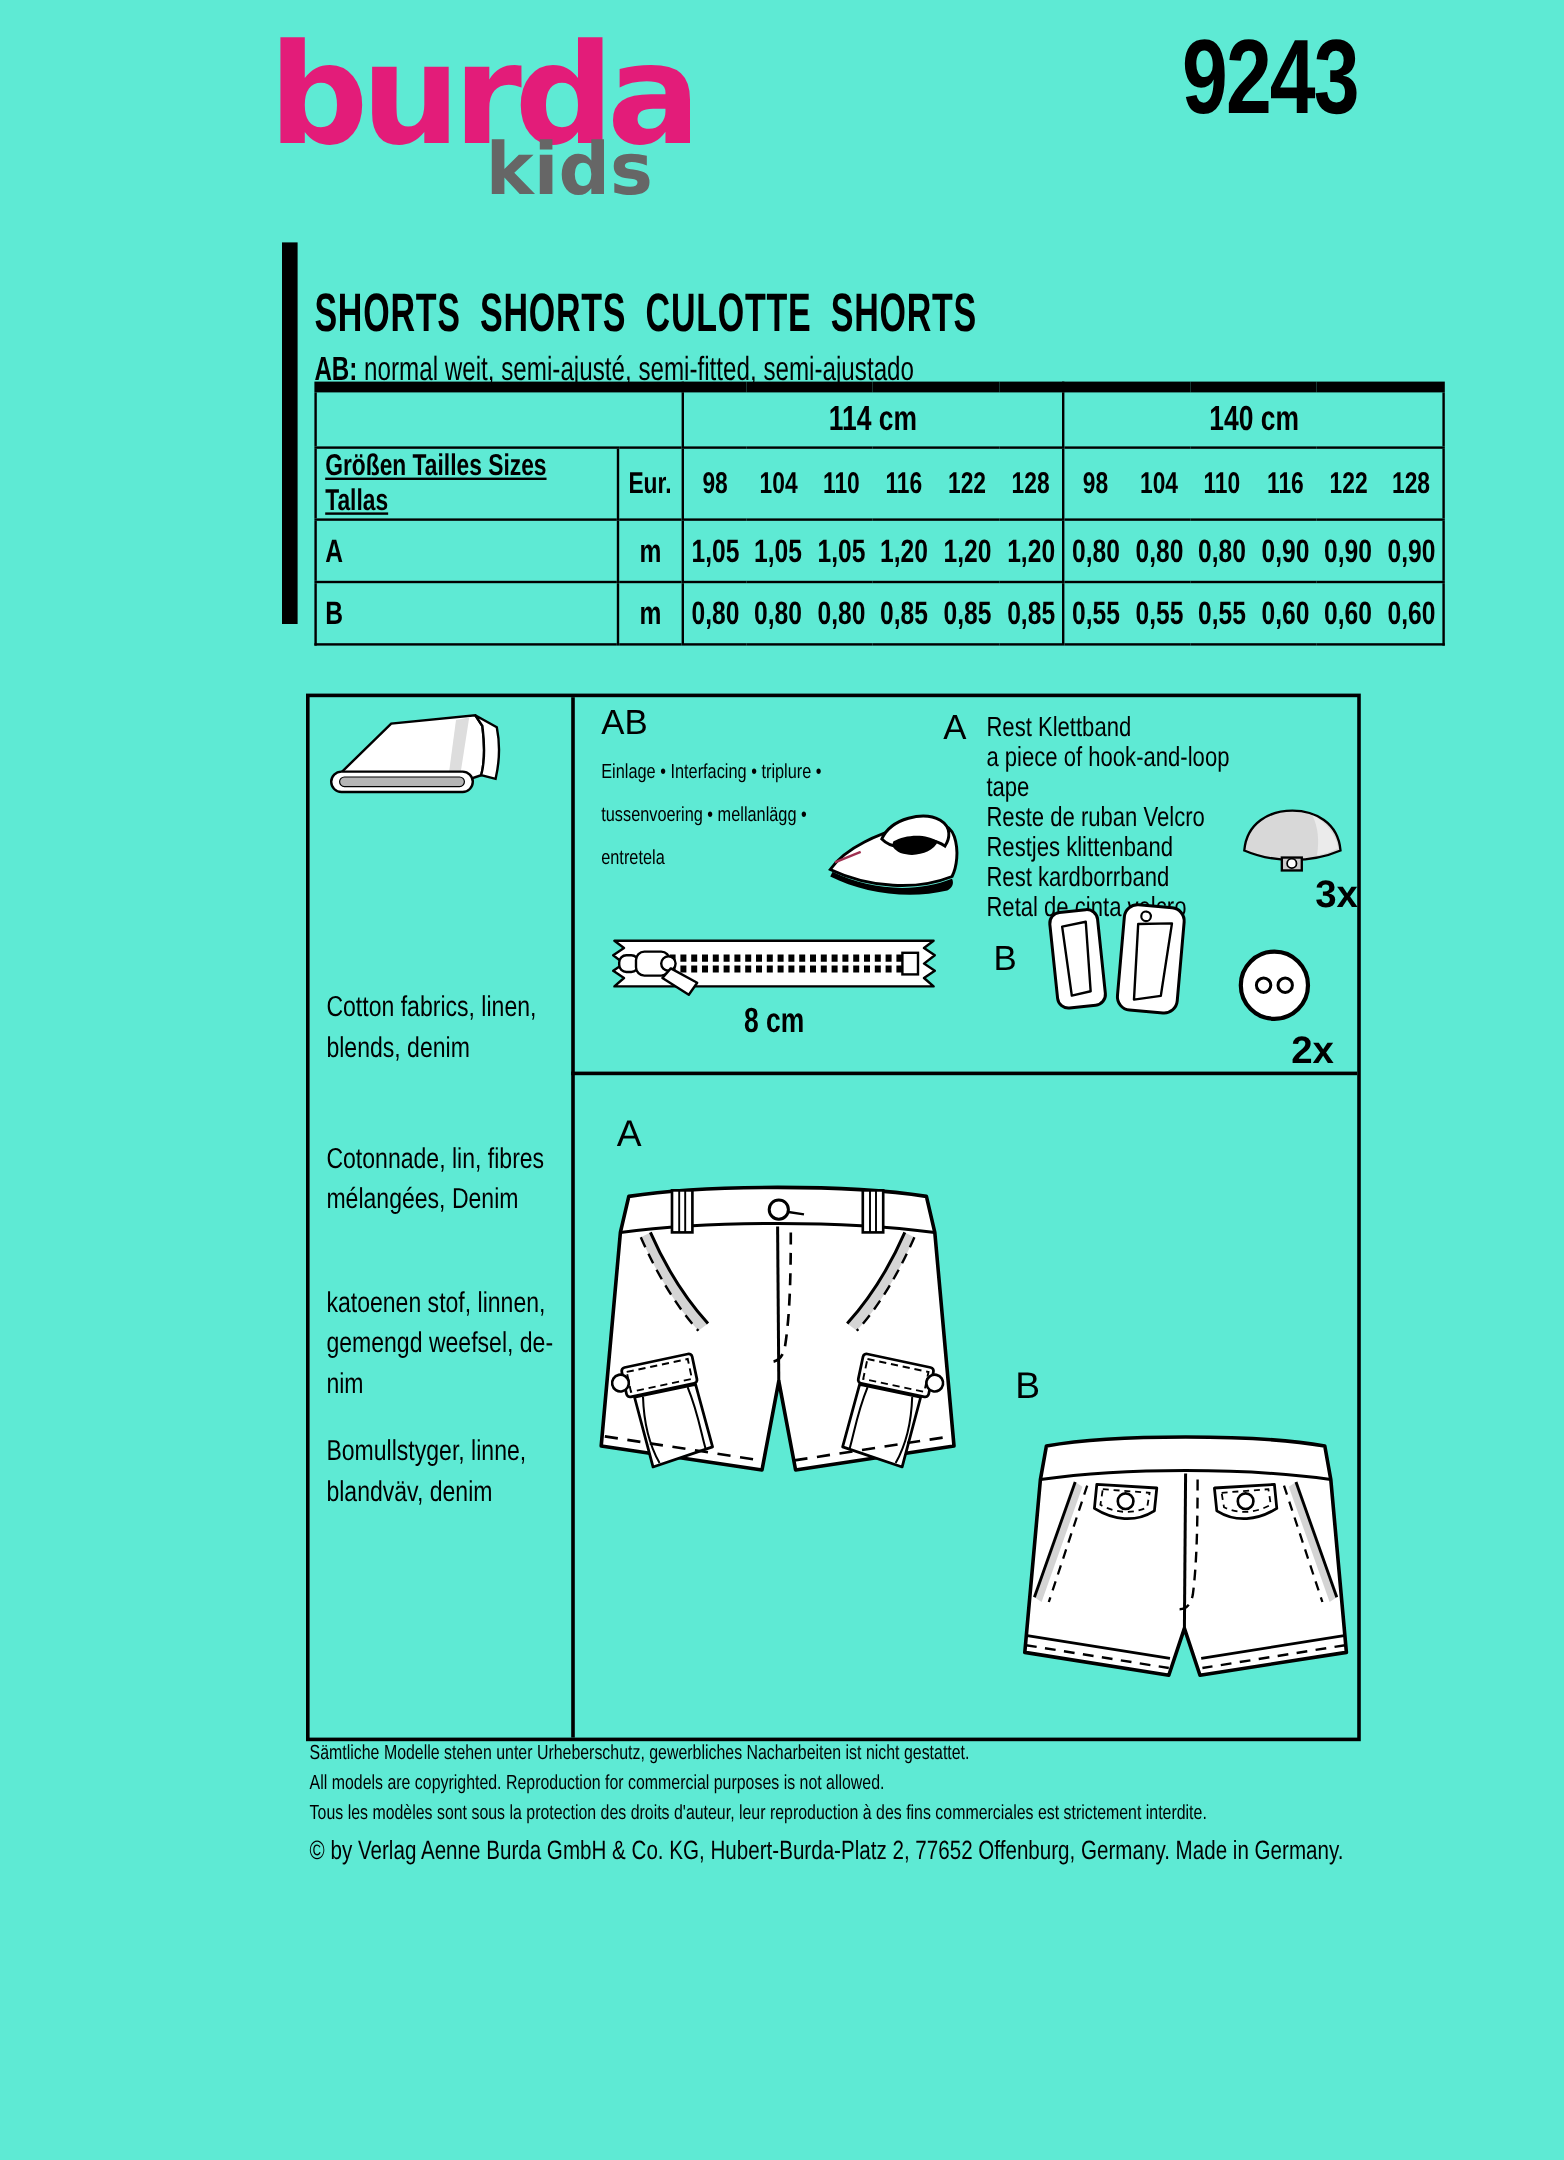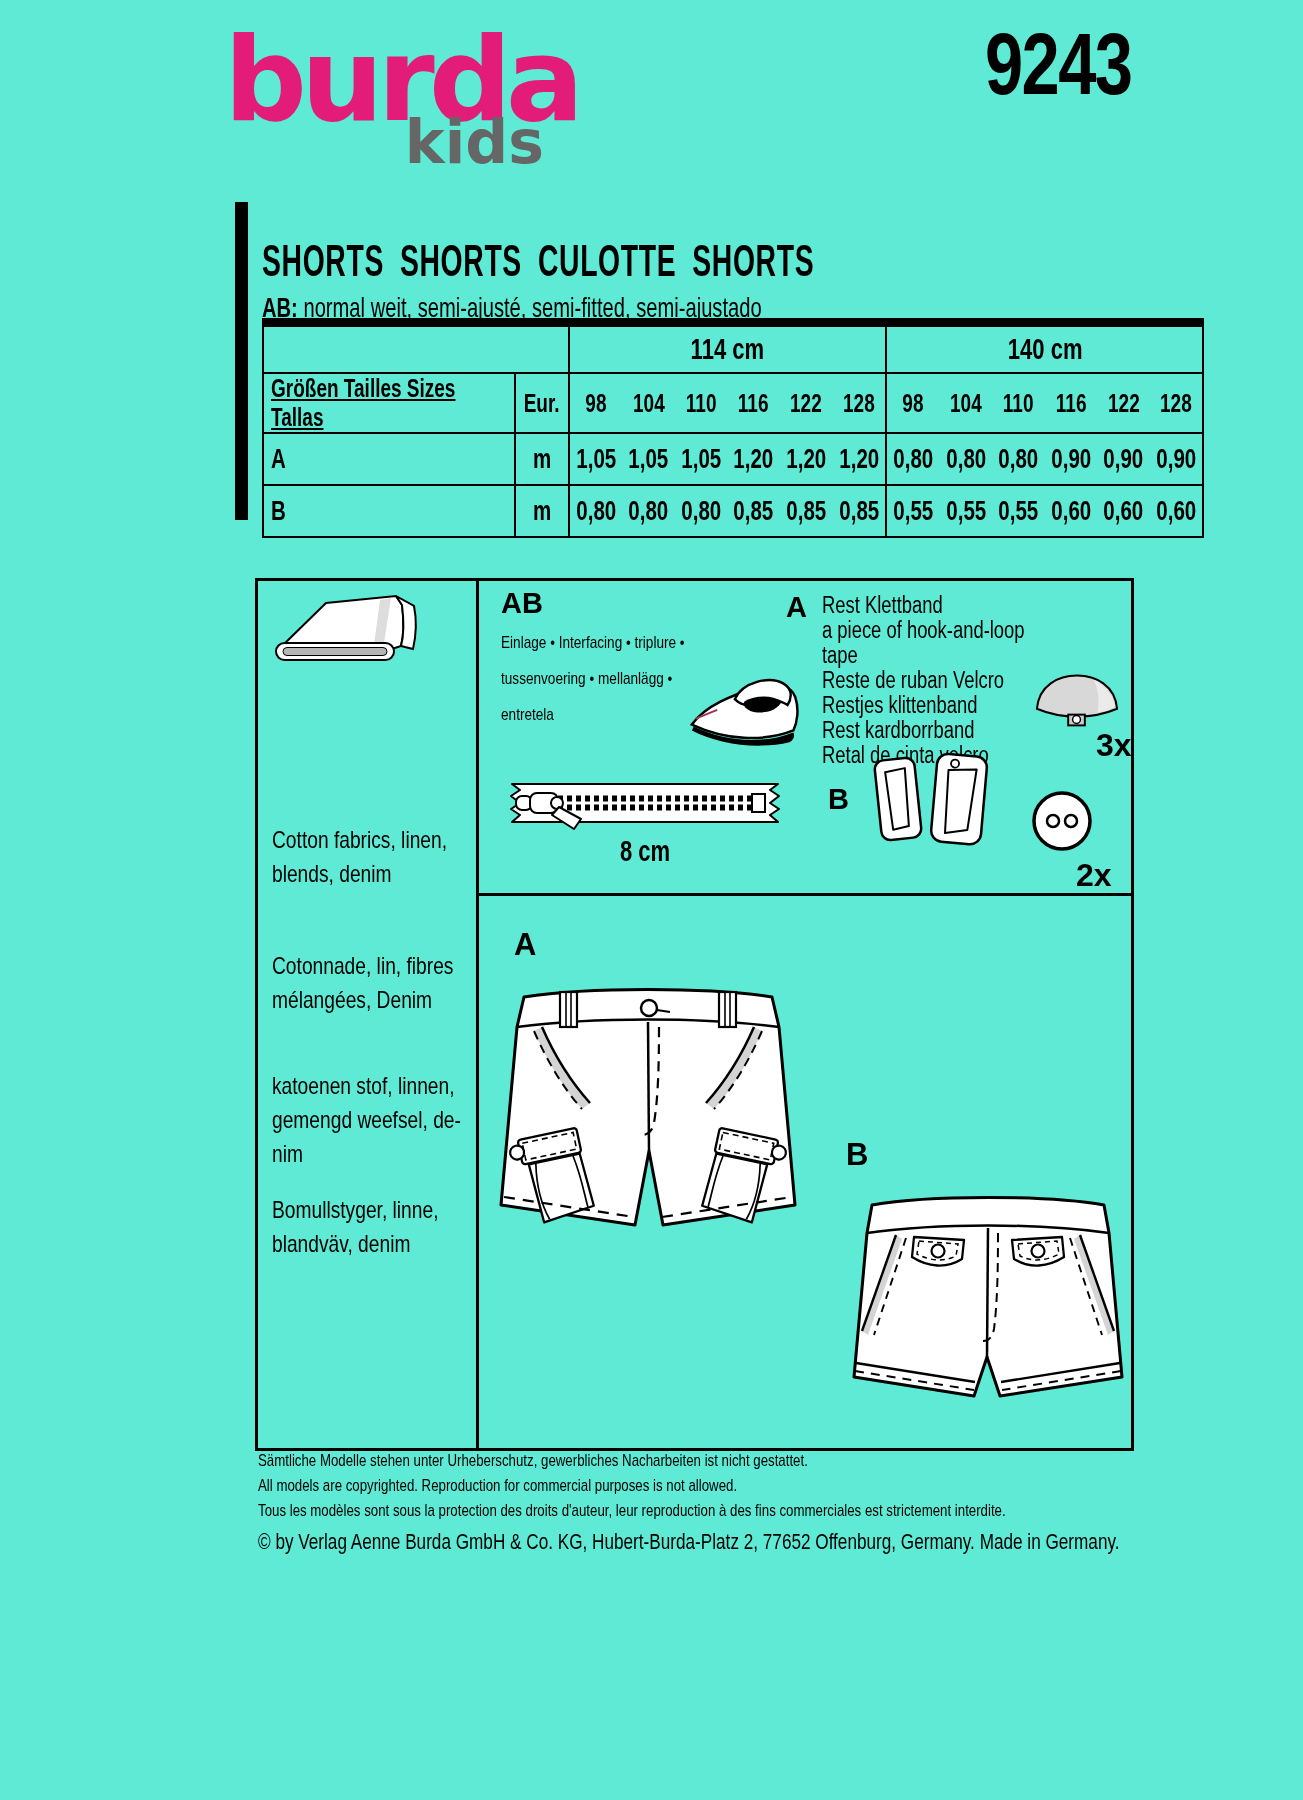--- a/index.html
+++ b/index.html
@@ -39,21 +39,21 @@
   .tvl{display:inline-block;transform:scaleX(0.76);transform-origin:left center;white-space:nowrap;}
   .u{text-decoration:underline;}
 
   
   .main-box{position:absolute;left:255px;top:578px;width:873px;height:867px;border:3px solid #000;}
   .vdiv{position:absolute;left:218px;top:0;bottom:0;width:3px;background:#000;}
   .hdiv{position:absolute;left:218px;right:0;top:312px;height:3px;background:#000;}
   .abs{position:absolute;}
   .cond{display:inline-block;transform:scaleX(0.8);transform-origin:left top;white-space:pre-line;}
   .fab{position:absolute;left:14px;font-size:24px;line-height:34px;width:260px;}
-  .biglabel{font-weight:bold;font-size:29px;line-height:1;}
+  .biglabel{font-weight:normal;font-size:29px;line-height:1;}
   .qty{font-weight:bold;font-size:32px;line-height:1;}
   .ifc{font-size:17px;line-height:36px;}
   .vlc{font-size:23px;line-height:25px;}
   .cm8{font-weight:bold;font-size:29px;text-align:center;}
 
   
   .footer{position:absolute;left:258px;top:1448px;width:900px;}
   .foot-s{font-size:17px;line-height:25px;transform:scaleX(0.78);transform-origin:left top;white-space:nowrap;}
   .foot-c{font-size:22px;margin-top:6px;transform:scaleX(0.78);transform-origin:left top;white-space:nowrap;}
 

